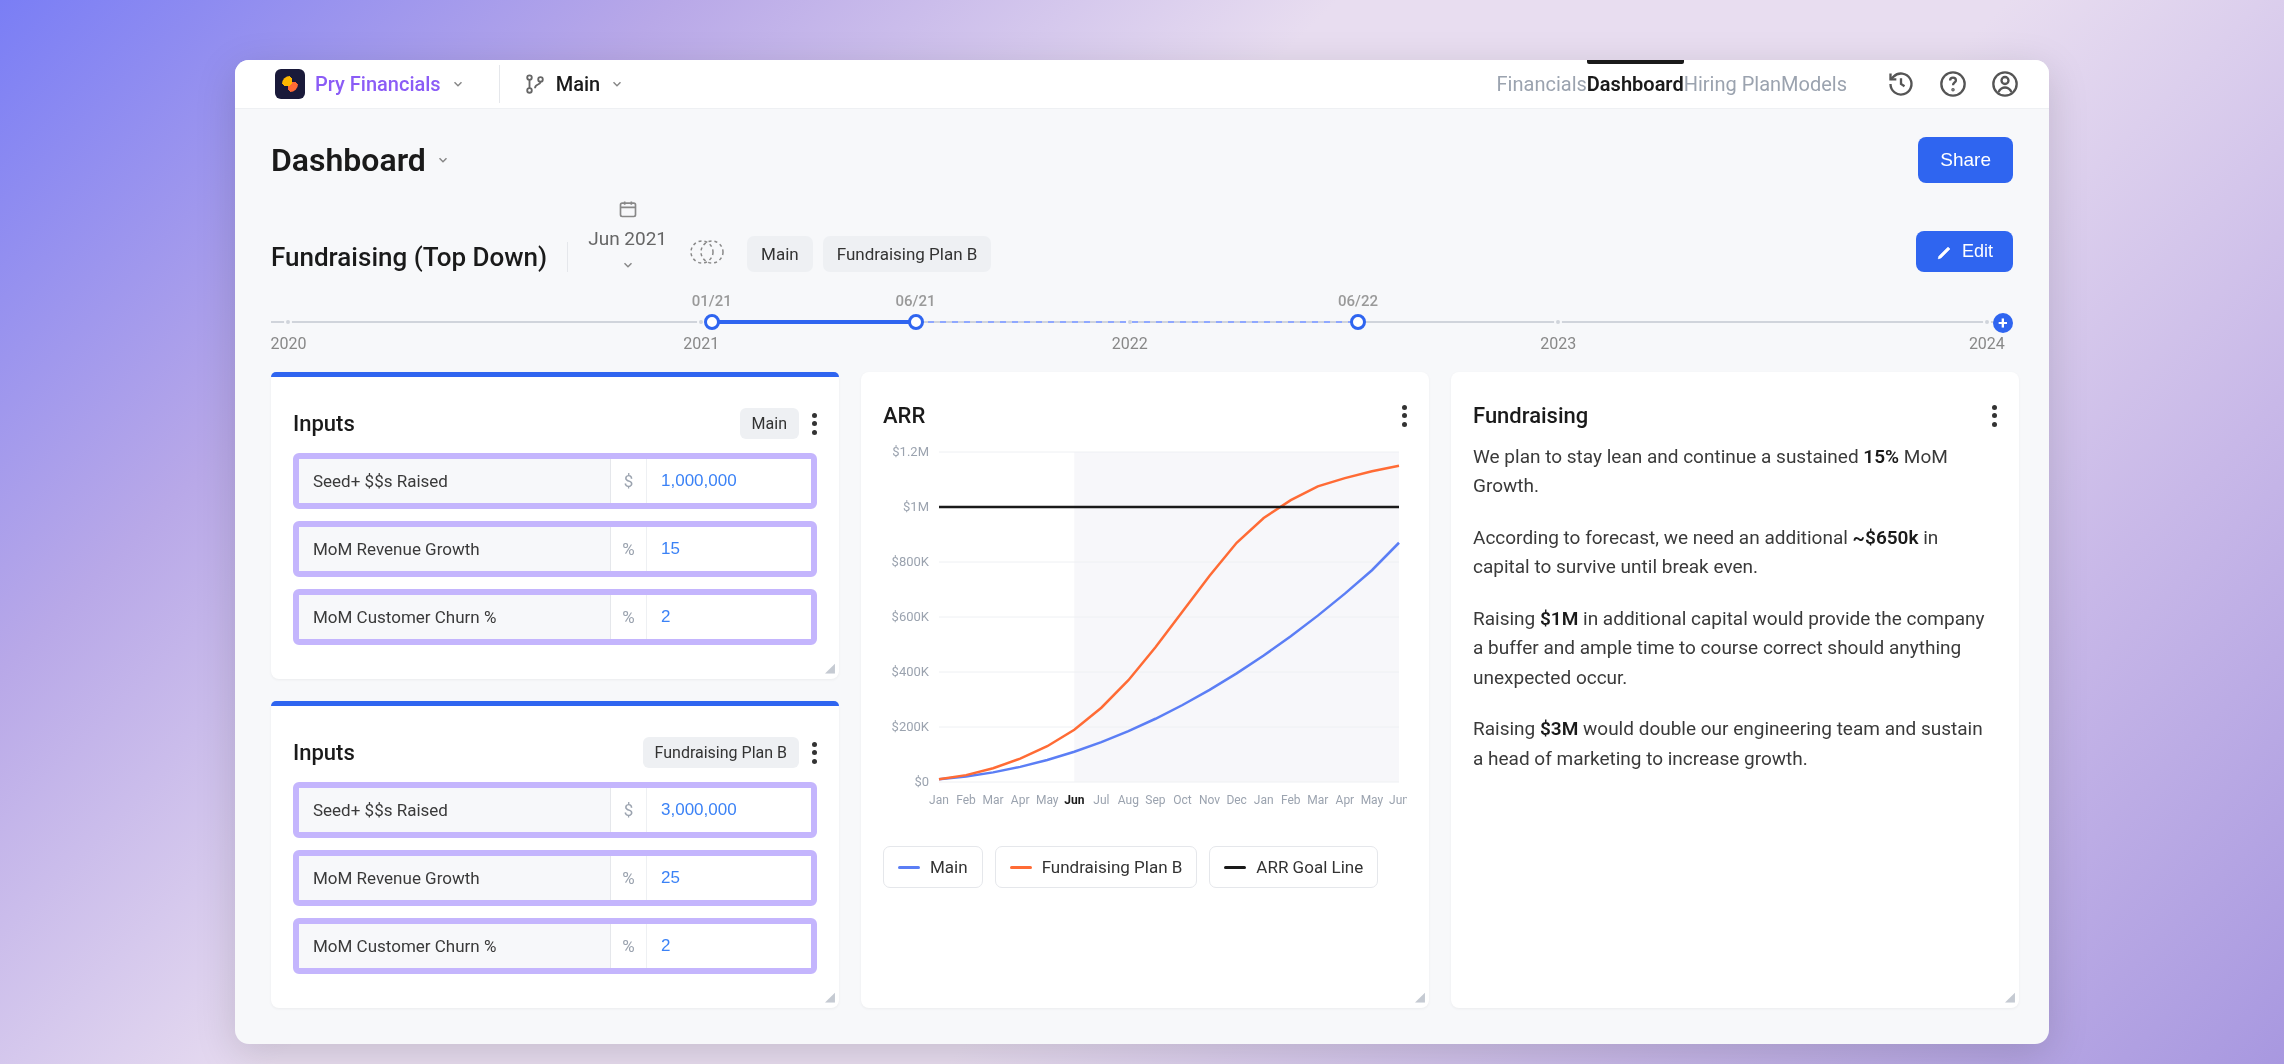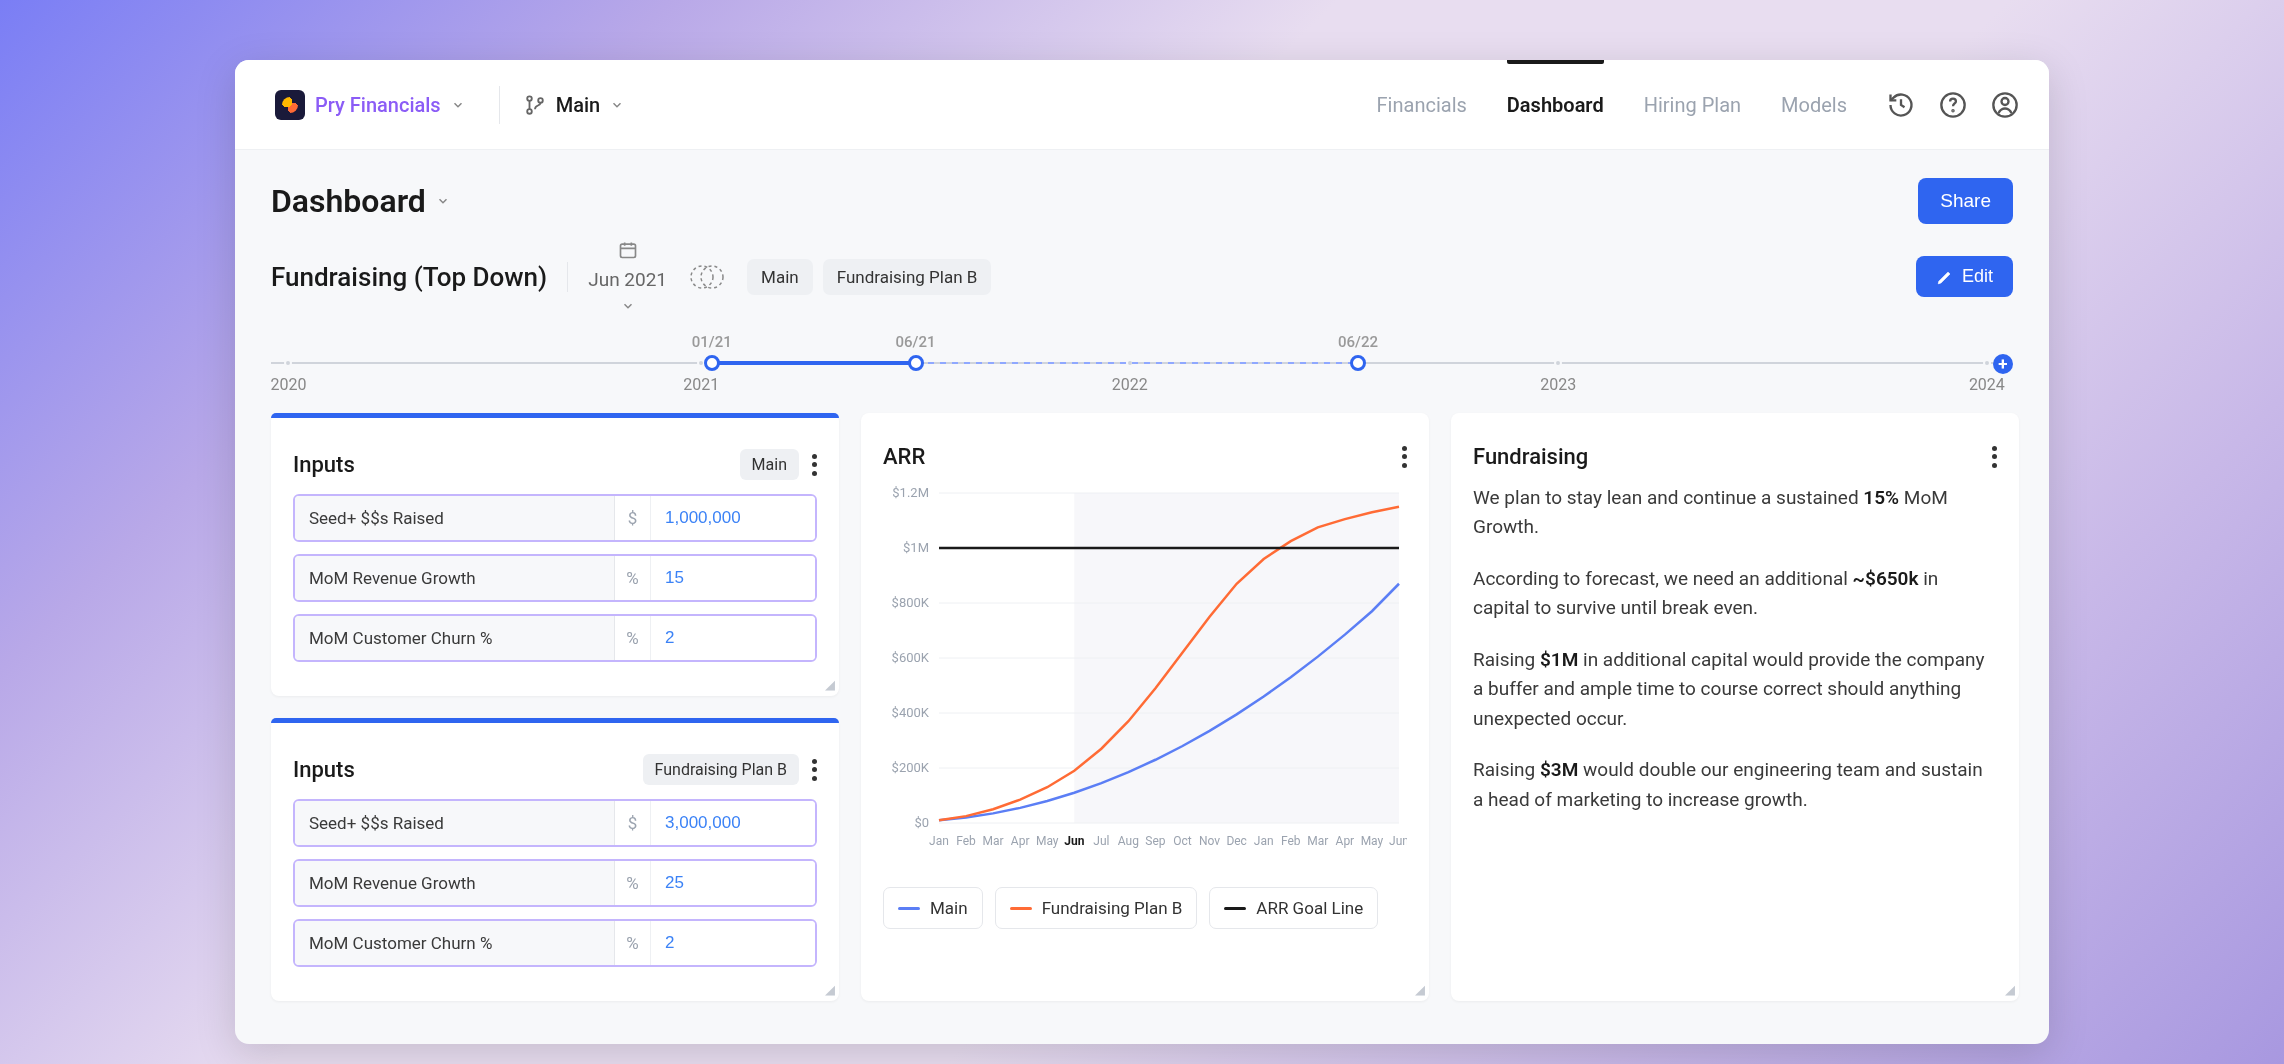--- a/index.html
+++ b/index.html
@@ -61,21 +61,21 @@
   width: 14px; height: 14px; display: inline-flex;
 }
 .chevron svg { width: 100%; height: 100%; stroke: #888; }
 .divider { width: 1px; height: 38px; background: #e5e7eb; margin: 0 24px; }
 .branch-selector {
   display: flex; align-items: center; gap: 10px; cursor: pointer;
 }
 .branch-icon { width: 22px; height: 22px; }
 .branch-icon svg { width: 100%; height: 100%; stroke: #666; }
 .branch-name { font-size: 20px; color: #1a1a1a; font-weight: 500; }
-.nav-tabs { margin-left: auto; display: flex; gap: 40px; height: 100%; align-items: flex-end; }
+.nav-tabs { margin-left: auto; display: flex; height: 100%; align-items: flex-end; }
 .nav-tab { font-size: 20px; color: #9ba3af; cursor: pointer; height: 100%; display: flex; align-items: center; position: relative; }
 .nav-tab.active { color: #1a1a1a; font-weight: 600; }
 .nav-tab.active::before { content: ""; position: absolute; top: 0; left: 0; right: 0; height: 4px; background: #1a1a1a; border-radius: 0 0 2px 2px; }
 .topbar-icons { display: flex; gap: 24px; margin-left: 40px; }
 .icon-btn { width: 28px; height: 28px; cursor: pointer; color: #555; }
 .icon-btn svg { width: 100%; height: 100%; stroke: currentColor; fill: none; stroke-width: 2; }
 
 .page-header {
   padding: 28px 36px 16px;
   display: flex;
@@ -91,21 +91,21 @@
   padding: 12px 22px;
   border-radius: 8px;
   font-size: 19px;
   font-weight: 500;
   cursor: pointer;
 }
 
 .sub-header {
   padding: 0 36px 14px;
   display: flex;
-  align-items: center;
+  align-items: flex-end;
   gap: 20px;
 }
 .sub-title { font-size: 26px; font-weight: 500; color: #1a1a1a; }
 .sub-divider { width: 1px; height: 30px; background: #e5e7eb; }
 .date-selector { display: flex; align-items: center; gap: 8px; color: #666; cursor: pointer; font-size: 19px; flex-direction: column; }
 .calendar-icon { width: 20px; height: 20px; }
 .calendar-icon svg { width:100%; height:100%; stroke:#888; fill:none; stroke-width:2; }
 .compare-icon { width: 40px; height: 40px; }
 .compare-icon svg { width:100%; height:100%; }
 .scenario-chip { background: #eef0f3; padding: 8px 14px; border-radius: 7px; font-size: 17px; color: #333; }
@@ -152,21 +152,21 @@
   box-shadow: 0 1px 3px rgba(0,0,0,0.05);
   position: relative;
 }
 .card-accent { height: 5px; background: #2f65f0; border-radius: 8px 8px 0 0; }
 .card-head { padding: 31px 22px 14px; display: flex; align-items: center; }
 .card-title { font-size: 22px; font-weight: 500; color: #1a1a1a; }
 .scenario-tag { margin-left: auto; background: #eef0f3; padding: 6px 12px; border-radius: 6px; font-size: 16px; color: #333; }
 .more-btn { margin-left: 12px; width: 6px; height: 22px; cursor: pointer; display: flex; flex-direction: column; justify-content: space-between; align-items: center; }
 .more-btn span { width: 5px; height: 5px; background: #333; border-radius: 50%; }
 .card-body { padding: 0 22px 22px; }
-.input-row { display: flex; margin-bottom: 12px; border: 2px solid #c4b5fd; border-radius: 6px; overflow: hidden; }
+.input-row { display: flex; margin-bottom: 12px; border: 6px solid #c4b5fd; border-radius: 6px; overflow: hidden; }
 .input-label { flex: 1; background: #f7f8fa; padding: 12px 14px; font-size: 17px; color: #3a3a3a; border-right: 1px solid #e5e7eb; }
 .input-prefix { width: 36px; background: #fff; display: flex; align-items: center; justify-content: center; color: #9ba3af; font-size: 17px; border-right: 1px solid #eef0f3; }
 .input-value { width: 164px; padding: 12px 14px; font-size: 17px; color: #3b82f6; background: #fff; border: none; }
 .resize-handle { position: absolute; bottom: 4px; right: 4px; color: #c5cad2; font-size: 13px; }
 .inputs-stack { display: flex; flex-direction: column; gap: 22px; }
 
 .chart-area { padding: 0 22px 18px; }
 .chart-svg { width: 100%; height: 370px; }
 .chart-legend { padding: 12px 22px 22px; display: flex; gap: 12px; flex-wrap: wrap; }
 .legend-item { border: 1px solid #e5e7eb; border-radius: 7px; padding: 10px 14px; display: flex; align-items: center; gap: 10px; font-size: 17px; color: #333; }

